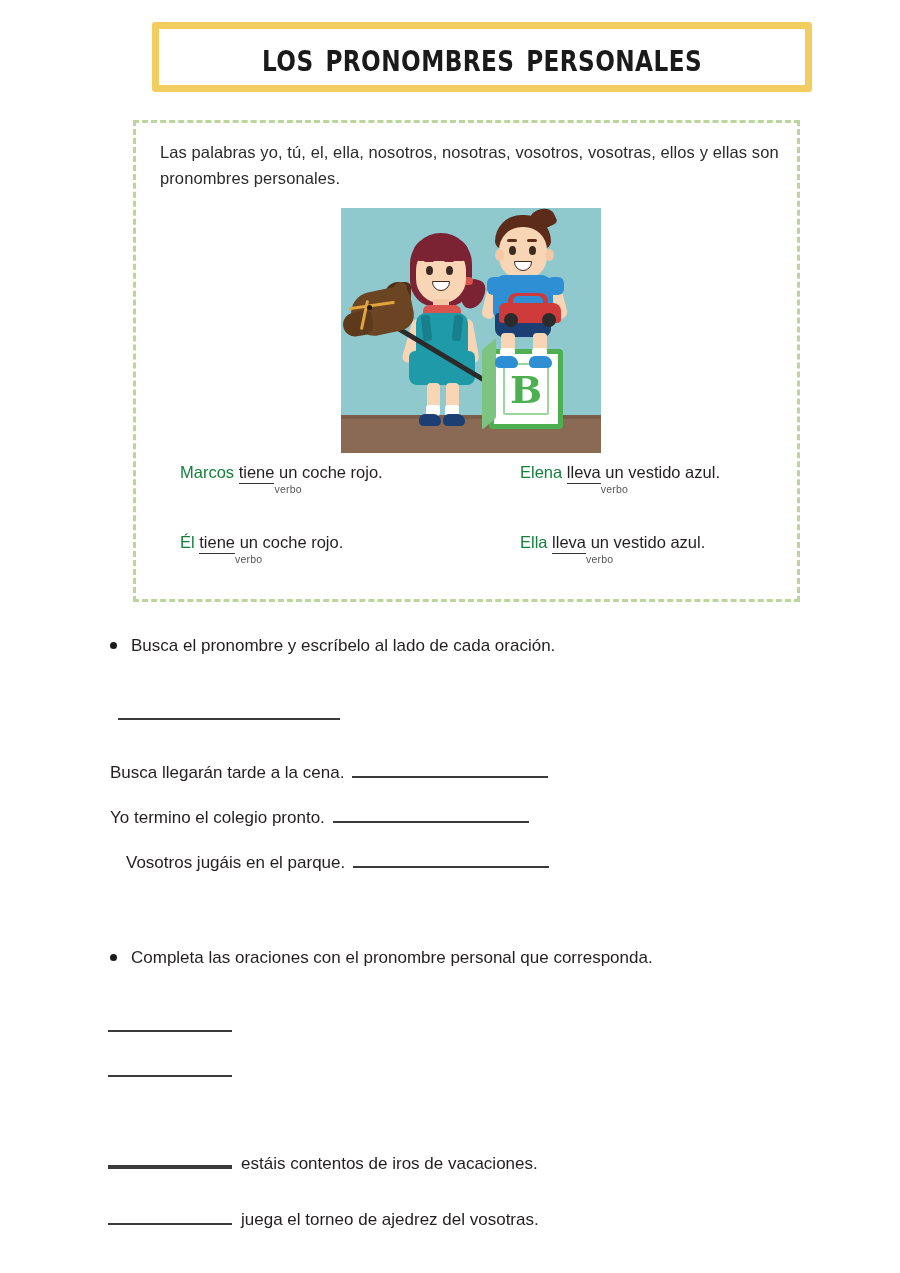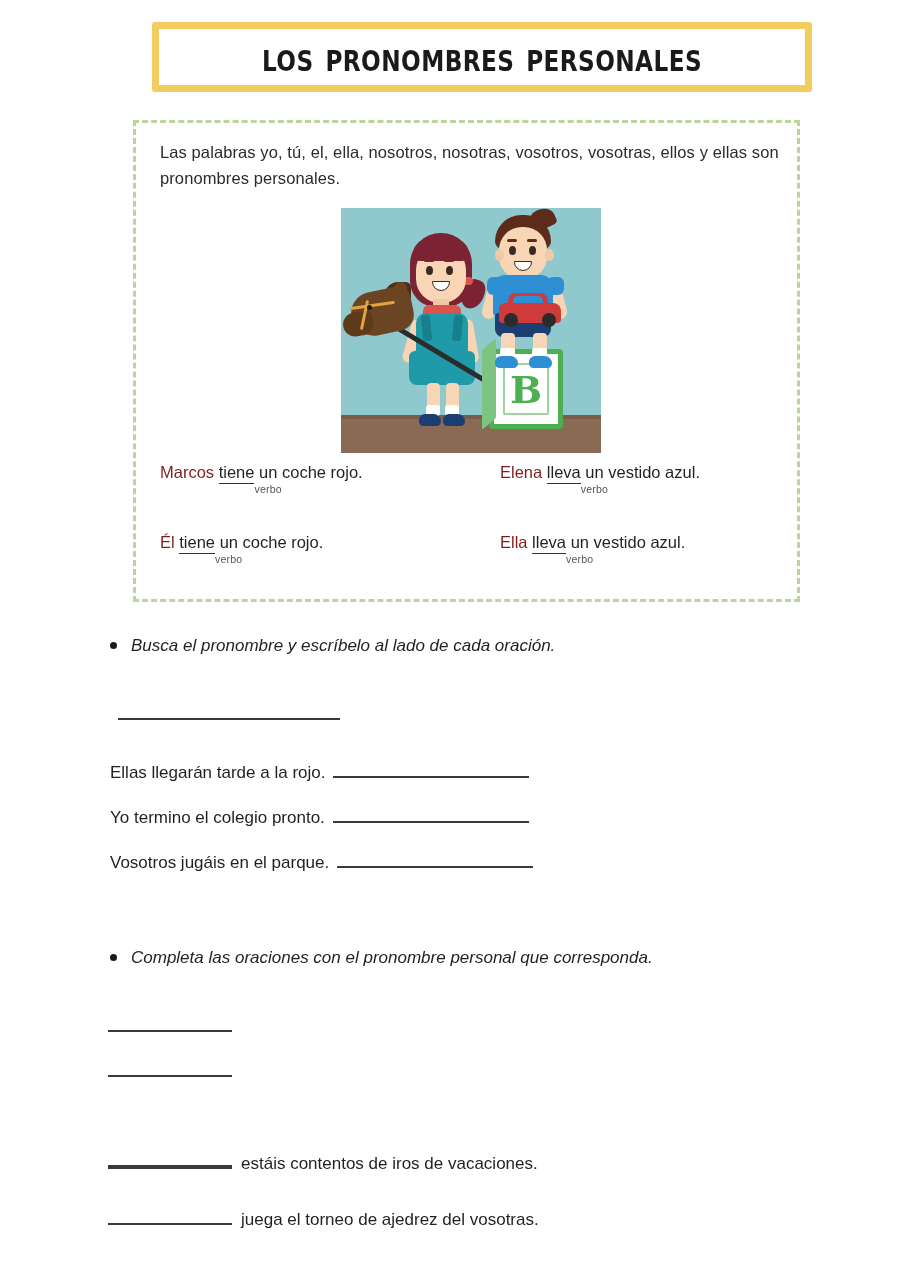--- a/index.html
+++ b/index.html
@@ -268,21 +268,21 @@
   }
   .car-wheel { position: absolute; bottom: 0; width: 14px; height: 14px; background: #2b2b2b; border-radius: 50%; }
   .car-wheel.l { left: 5px; } .car-wheel.r { left: 43px; }
 
   
   .examples { position: absolute; left: 24px; top: 340px; width: 640px; }
   .ex-row { position: relative; height: 70px; }
   .ex { position: absolute; font-size: 16.5px; white-space: nowrap; }
   .ex.col1 { left: 0; }
   .ex.col2 { left: 340px; }
-  .ex .subject { color: #7f1d1d; }
+  .ex .subject { color: #15803d; margin-left: 20px; }
   .ex .verb {
     border-bottom: 1.5px solid #333;
     padding-bottom: 1px;
     position: relative;
     display: inline-block;
   }
   .verb-label {
     position: absolute;
     top: 20px;
     font-size: 10.5px;
@@ -290,21 +290,20 @@
     letter-spacing: 0.2px;
   }
 
   
   .bullet-item {
     position: absolute;
     display: flex;
     align-items: flex-start;
     font-size: 17px;
     line-height: 27px;
-    font-style: italic;
   }
   .bullet-dot {
     width: 7px; height: 7px; border-radius: 50%;
     background: #1a1a1a; flex: 0 0 auto; margin-top: 10px; margin-right: 14px;
   }
   .bullet-text { max-width: 560px; }
 
   .q-line {
     position: absolute;
     font-size: 17px;
@@ -455,28 +454,28 @@
 
 <div class="bullet-item" style="left:110px; top:632px;">
   <div class="bullet-dot"></div>
   <div class="bullet-text">Busca el pronombre y escríbelo al lado de cada oración.</div>
 </div>
 
 <div class="q-line" style="left:110px; top:718px;">
   <span class="blank" style="width:222px;"></span>
 </div>
 <div class="q-line" style="left:110px; top:763px;">
-  <span>Ellas llegarán tarde a la rojo.</span>
+  <span>Busca llegarán tarde a la cena.</span>
   <span class="blank" style="width:196px;"></span>
 </div>
 <div class="q-line" style="left:110px; top:808px;">
   <span>Yo termino el colegio pronto.</span>
   <span class="blank" style="width:196px;"></span>
 </div>
-<div class="q-line" style="left:110px; top:853px;">
+<div class="q-line" style="left:126px; top:853px;">
   <span>Vosotros jugáis en el parque.</span>
   <span class="blank" style="width:196px;"></span>
 </div>
 
 <div class="bullet-item" style="left:110px; top:944px;">
   <div class="bullet-dot"></div>
   <div class="bullet-text" style="width:560px;">Completa las oraciones con el pronombre personal que corresponda.</div>
 </div>
 
 <div class="q-line" style="left:108px; top:1030px;">

